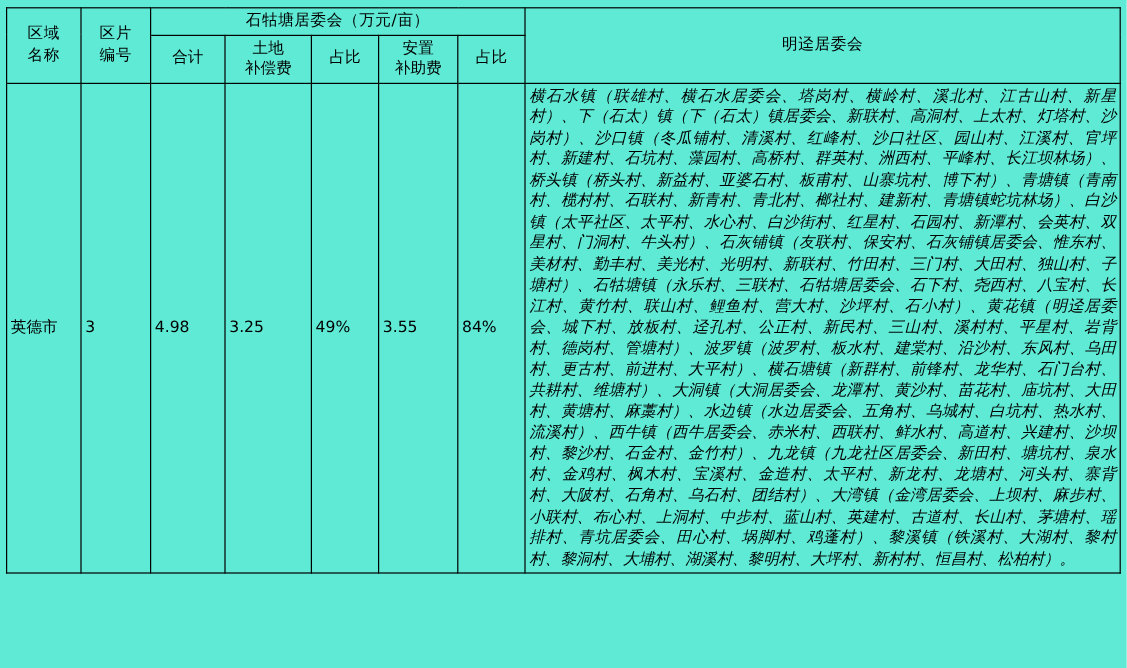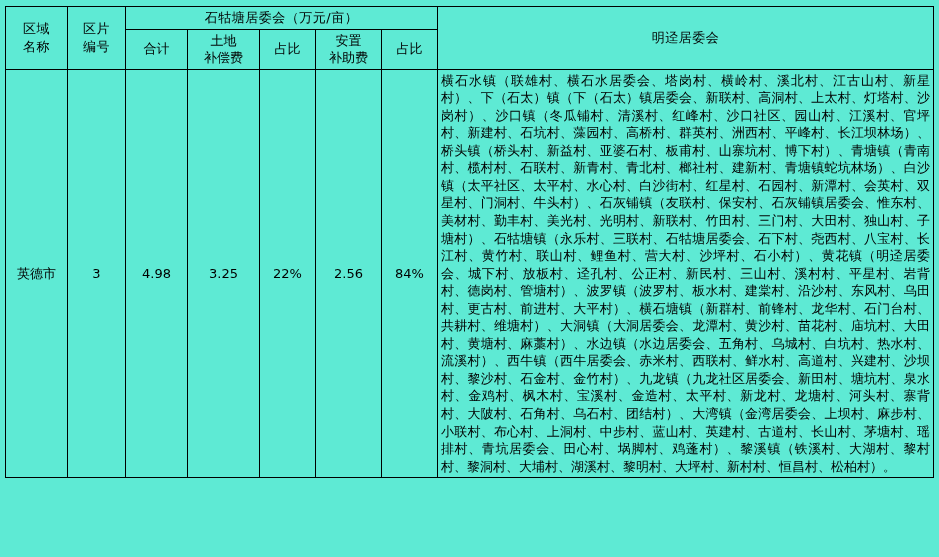--- a/index.html
+++ b/index.html
@@ -41,31 +41,31 @@
     font-size: 14px;
     letter-spacing: 0.5px;
   }
   th.hdr-sub {
     text-align: center;
     font-weight: bold;
     font-size: 13px;
     line-height: 1.2;
   }
   td.cell-center {
-    text-align: center;
     font-size: 14px;
   }
   td.desc-cell {
     text-align: justify;
     text-justify: inter-ideograph;
     font-size: 13.5px;
     line-height: 1.62;
     vertical-align: top;
     padding: 6px 7px 6px 7px;
     letter-spacing: 0px;
+    font-style: italic;
   }
   .col-area   { width: 62px; }
   .col-code   { width: 58px; }
   .col-total  { width: 62px; }
   .col-land   { width: 72px; }
   .col-pct1   { width: 56px; }
   .col-reset  { width: 66px; }
   .col-pct2   { width: 56px; }
   .col-desc   { width: auto; }
   .hdr-group-top {
@@ -113,20 +113,20 @@
         </th>
         <th class="hdr-sub">占比</th>
       </tr>
     </thead>
     <tbody>
       <tr>
         <td class="cell-center">英德市</td>
         <td class="cell-center">3</td>
         <td class="cell-center">4.98</td>
         <td class="cell-center">3.25</td>
-        <td class="cell-center">22%</td>
-        <td class="cell-center">2.56</td>
+        <td class="cell-center">49%</td>
+        <td class="cell-center">3.55</td>
         <td class="cell-center">84%</td>
         <td class="desc-cell">横石水镇（联雄村、横石水居委会、塔岗村、横岭村、溪北村、江古山村、新星村）、下（石太）镇（下（石太）镇居委会、新联村、高洞村、上太村、灯塔村、沙岗村）、沙口镇（冬瓜铺村、清溪村、红峰村、沙口社区、园山村、江溪村、官坪村、新建村、石坑村、藻园村、高桥村、群英村、洲西村、平峰村、长江坝林场）、桥头镇（桥头村、新益村、亚婆石村、板甫村、山寨坑村、博下村）、青塘镇（青南村、榄村村、石联村、新青村、青北村、榔社村、建新村、青塘镇蛇坑林场）、白沙镇（太平社区、太平村、水心村、白沙街村、红星村、石园村、新潭村、会英村、双星村、门洞村、牛头村）、石灰铺镇（友联村、保安村、石灰铺镇居委会、惟东村、美材村、勤丰村、美光村、光明村、新联村、竹田村、三门村、大田村、独山村、子塘村）、石牯塘镇（永乐村、三联村、石牯塘居委会、石下村、尧西村、八宝村、长江村、黄竹村、联山村、鲤鱼村、营大村、沙坪村、石小村）、黄花镇（明迳居委会、城下村、放板村、迳孔村、公正村、新民村、三山村、溪村村、平星村、岩背村、德岗村、管塘村）、波罗镇（波罗村、板水村、建棠村、沿沙村、东风村、乌田村、更古村、前进村、大平村）、横石塘镇（新群村、前锋村、龙华村、石门台村、共耕村、维塘村）、大洞镇（大洞居委会、龙潭村、黄沙村、苗花村、庙坑村、大田村、黄塘村、麻藁村）、水边镇（水边居委会、五角村、乌城村、白坑村、热水村、流溪村）、西牛镇（西牛居委会、赤米村、西联村、鲜水村、高道村、兴建村、沙坝村、黎沙村、石金村、金竹村）、九龙镇（九龙社区居委会、新田村、塘坑村、泉水村、金鸡村、枫木村、宝溪村、金造村、太平村、新龙村、龙塘村、河头村、寨背村、大陂村、石角村、乌石村、团结村）、大湾镇（金湾居委会、上坝村、麻步村、小联村、布心村、上洞村、中步村、蓝山村、英建村、古道村、长山村、茅塘村、瑶排村、青坑居委会、田心村、埚脚村、鸡蓬村）、黎溪镇（铁溪村、大湖村、黎村村、黎洞村、大埔村、湖溪村、黎明村、大坪村、新村村、恒昌村、松柏村）。</td>
       </tr>
     </tbody>
   </table>
 </div>
 
 </body></html>

